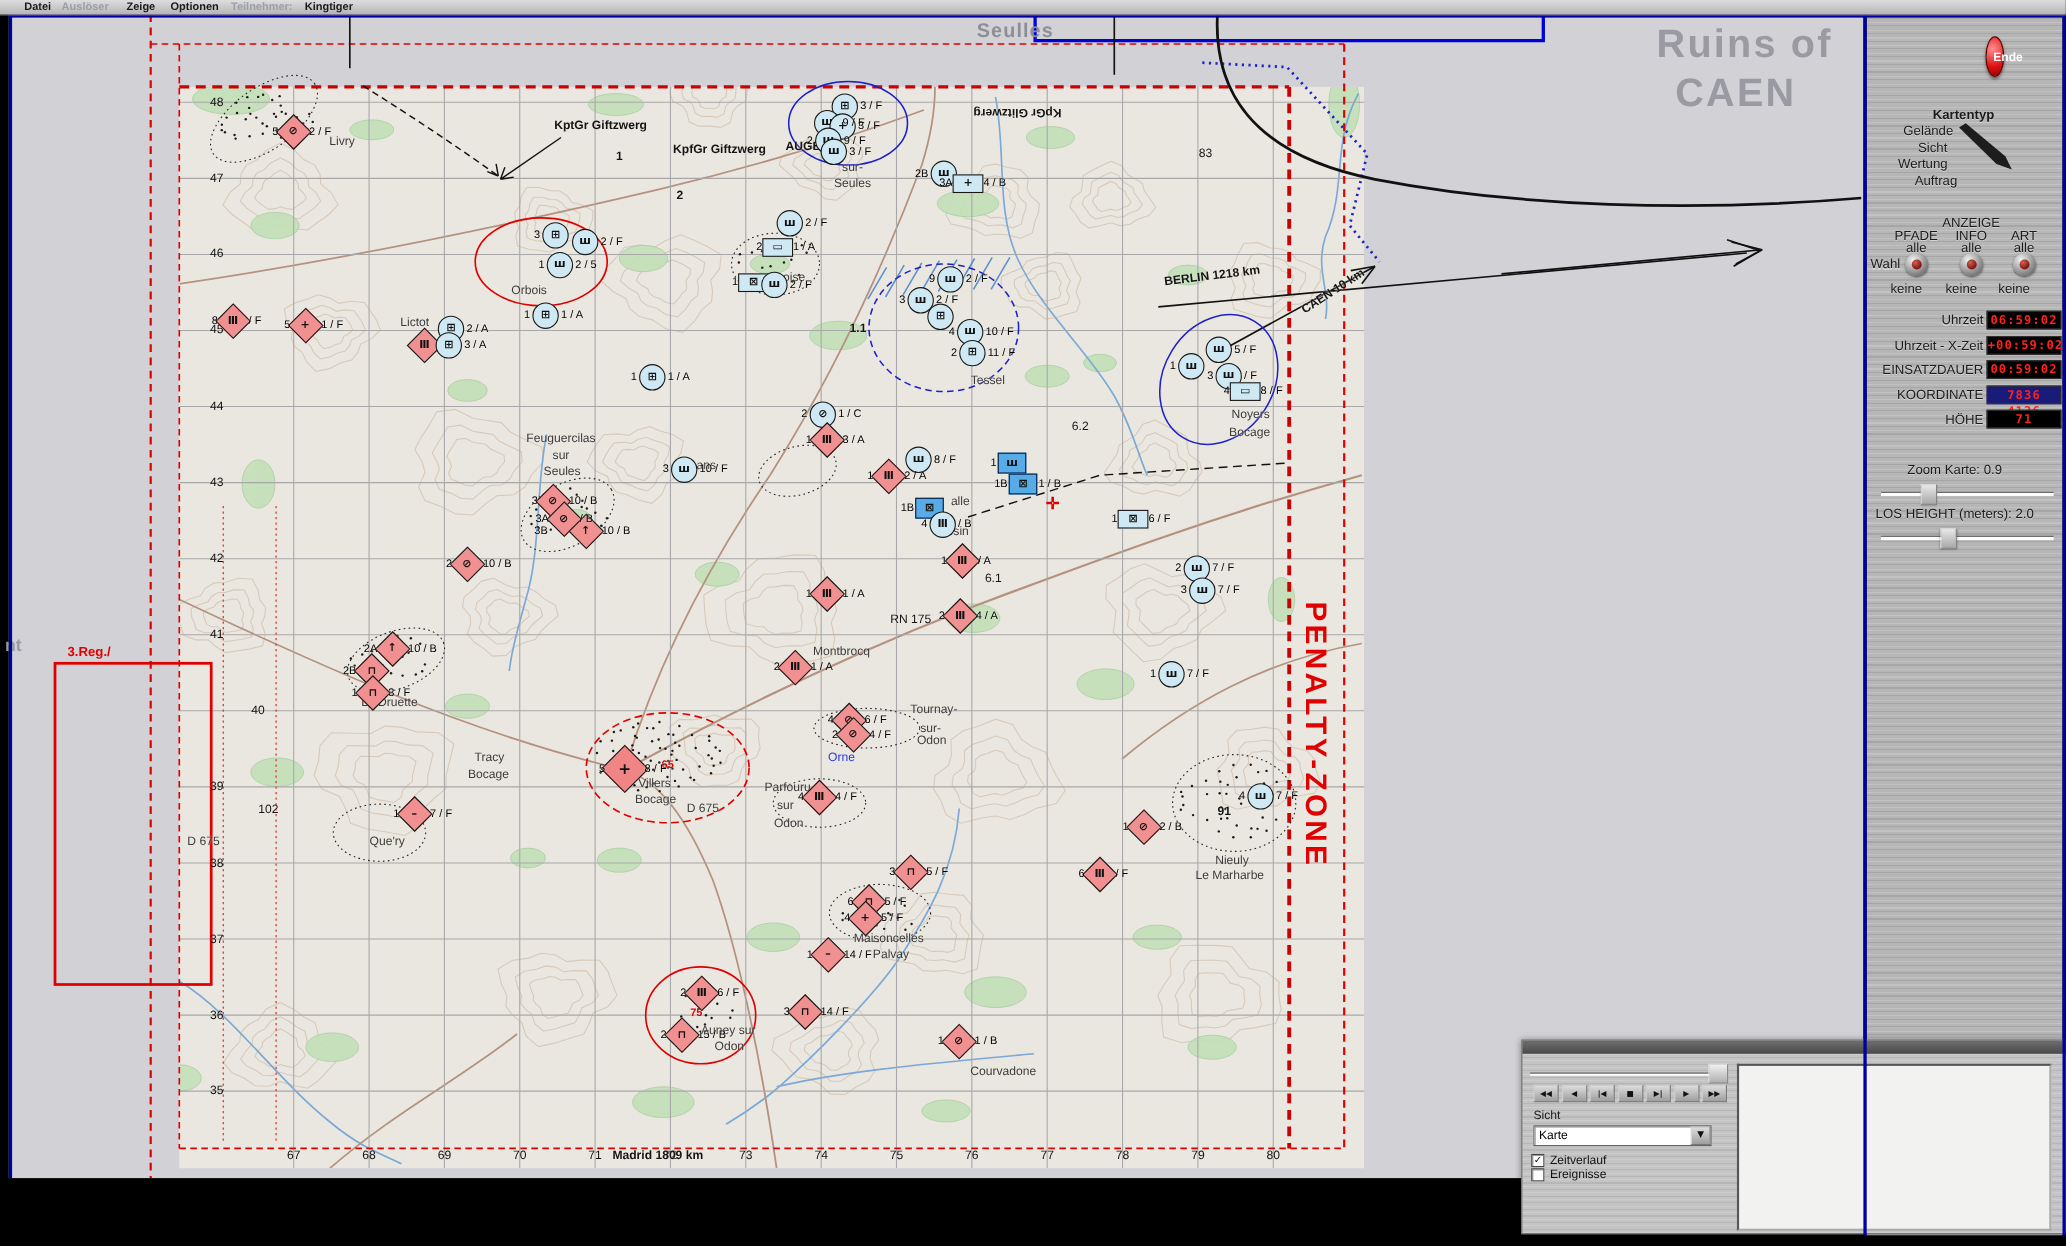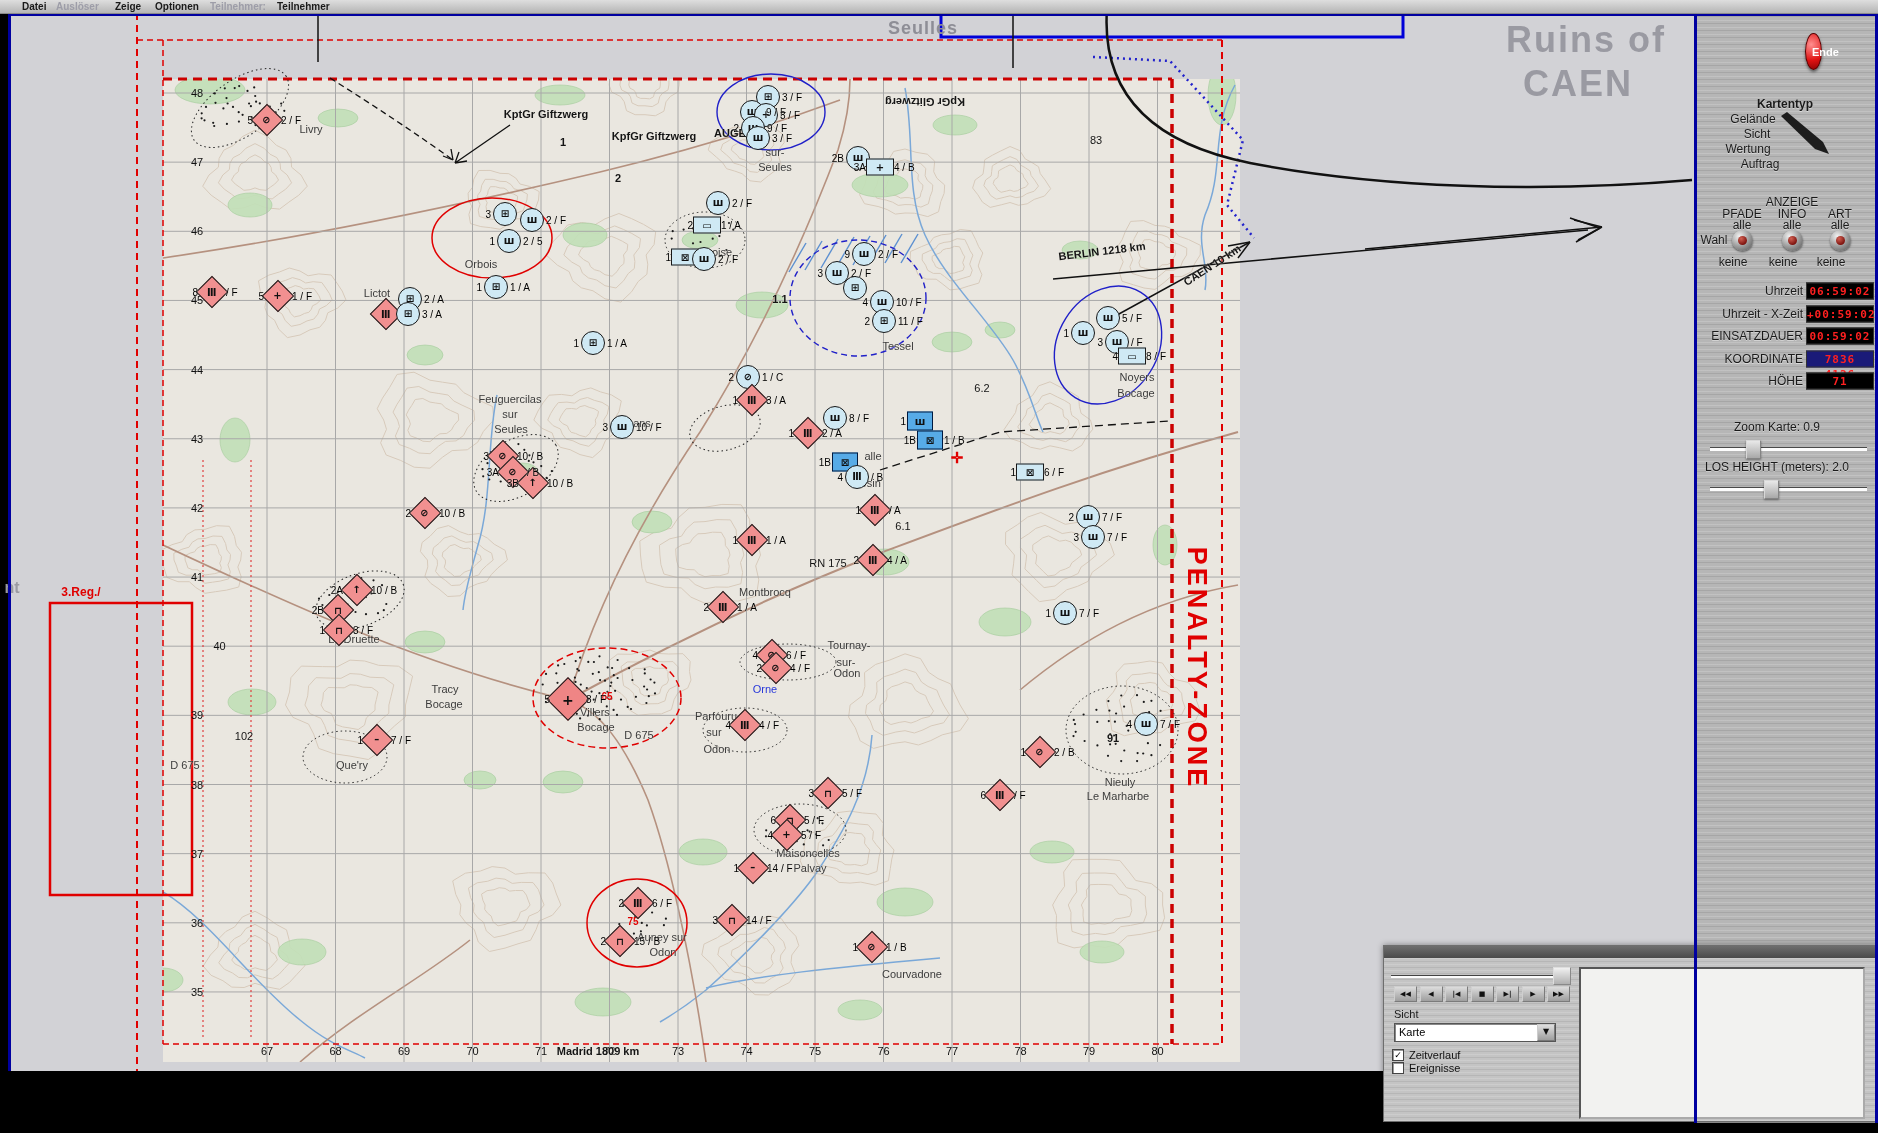--- a/index.html
+++ b/index.html
@@ -574,32 +574,32 @@
   <div class="frame" style="left:8px;top:13px;width:3px;height:1058px;"></div>
   <div class="frame" style="left:1694px;top:13px;width:3px;height:1110px;"></div>
   <div class="frame" style="left:1875px;top:13px;width:3px;height:1110px;"></div>
 
   <div id="menubar">
       <div class="menu-item" style="left: 22px;">Datei</div>
       <div class="menu-item disabled" style="left: 56px;">Auslöser</div>
       <div class="menu-item" style="left: 115px;">Zeige</div>
       <div class="menu-item" style="left: 155px;">Optionen</div>
       <div class="menu-item disabled" style="left: 210px;">Teilnehmer:</div>
-      <div class="menu-item" style="left: 277px;">Teilnehmer</div>
+      <div class="menu-item" style="left: 277px;">Kingtiger</div>
     </div>
   <div id="labels">
       <div class="lbl gridnum" style="left: 197px; top: 93px;">48</div>
       <div class="lbl gridnum" style="left: 197px; top: 162.15px;">47</div>
       <div class="lbl gridnum" style="left: 197px; top: 231.3px;">46</div>
       <div class="lbl gridnum" style="left: 197px; top: 300.45px;">45</div>
       <div class="lbl gridnum" style="left: 197px; top: 369.6px;">44</div>
       <div class="lbl gridnum" style="left: 197px; top: 438.75px;">43</div>
       <div class="lbl gridnum" style="left: 197px; top: 507.9px;">42</div>
       <div class="lbl gridnum" style="left: 197px; top: 577.05px;">41</div>
-      <div class="lbl gridnum" style="left: 197px; top: 646.2px; padding-left: 45px;">40</div>
+      <div class="lbl gridnum" style="left: 212px; top: 646.2px; padding-left: 45px;">40</div>
       <div class="lbl gridnum" style="left: 197px; top: 715.35px;">39</div>
       <div class="lbl gridnum" style="left: 197px; top: 784.5px;">38</div>
       <div class="lbl gridnum" style="left: 197px; top: 853.65px;">37</div>
       <div class="lbl gridnum" style="left: 197px; top: 922.8px;">36</div>
       <div class="lbl gridnum" style="left: 197px; top: 991.95px;">35</div>
       <div class="lbl gridnum" style="left: 267px; top: 1051px;">67</div>
       <div class="lbl gridnum" style="left: 335.5px; top: 1051px;">68</div>
       <div class="lbl gridnum" style="left: 404px; top: 1051px;">69</div>
       <div class="lbl gridnum" style="left: 472.5px; top: 1051px;">70</div>
       <div class="lbl gridnum" style="left: 541px; top: 1051px;">71</div>
@@ -887,21 +887,21 @@
       <div class="ul" style="left: 489px; top: 456px; transform: translate(-100%, -50%);">3</div>
       <div class="ul" style="left: 517px; top: 456px; transform: translate(0px, -50%);">10 / B</div>
       <div class="unit u-rd" style="left: 513px; top: 472px;">
         <span class="usym">⊘</span>
       </div>
       <div class="ul" style="left: 499px; top: 472px; transform: translate(-100%, -50%);">3A</div>
       <div class="ul" style="left: 527px; top: 472px; transform: translate(0px, -50%);">/ B</div>
       <div class="unit u-rd" style="left: 533px; top: 483px;">
         <span class="usym">↑</span>
       </div>
-      <div class="ul" style="left: 519px; top: 483px; transform: translate(-100%, -50%);">3B</div>
+      <div class="ul" style="left: 498px; top: 483px; transform: translate(-100%, -50%);">3B</div>
       <div class="ul" style="left: 547px; top: 483px; transform: translate(0px, -50%);">10 / B</div>
       <div class="unit u-rd" style="left: 425px; top: 513px;">
         <span class="usym">⊘</span>
       </div>
       <div class="ul" style="left: 411px; top: 513px; transform: translate(-100%, -50%);">2</div>
       <div class="ul" style="left: 439px; top: 513px; transform: translate(0px, -50%);">10 / B</div>
       <div class="unit u-rd" style="left: 357px; top: 590px;">
         <span class="usym">↑</span>
       </div>
       <div class="ul" style="left: 343px; top: 590px; transform: translate(-100%, -50%);">2A</div>

